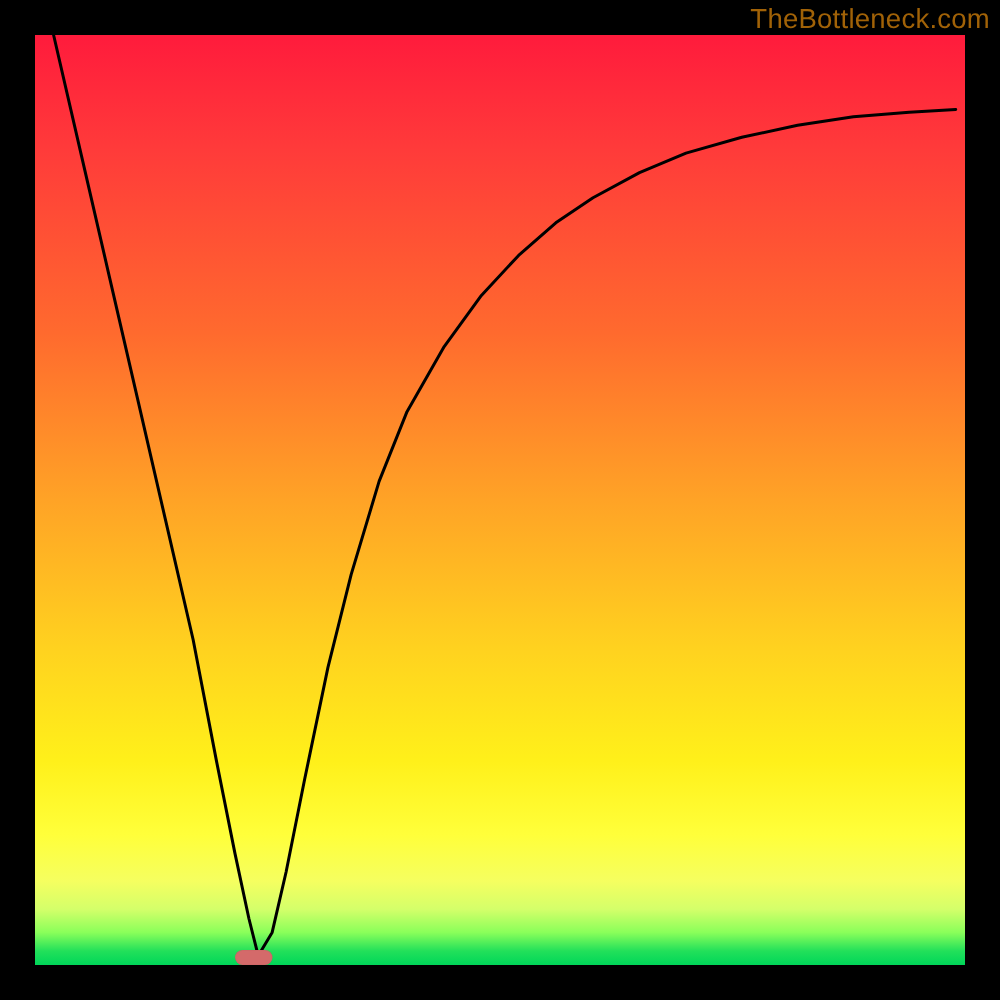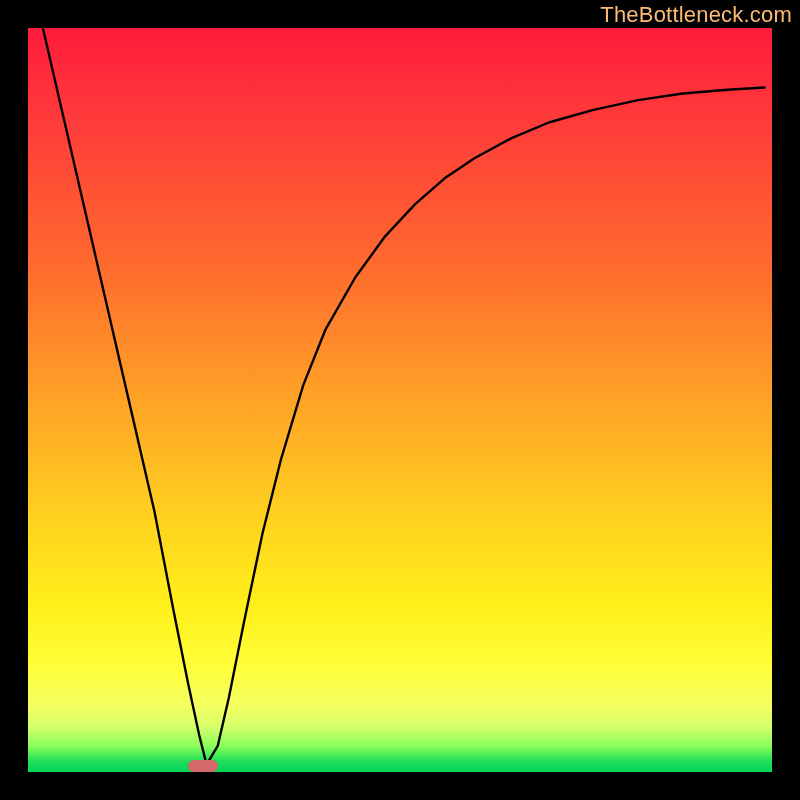--- a/index.html
+++ b/index.html
@@ -37,21 +37,21 @@
       #d4ff6a 94%,
       #8aff5a 96.5%,
       #22e05a 98.5%,
       #00d659 100%
     );
   }
   .watermark {
     position: absolute;
     top: 2px;
     right: 8px;
-    color: #fdba74;
+    color: #a16207;
     font-size: 22px;
     font-weight: 500;
     letter-spacing: 0.2px;
     user-select: none;
   }
   .marker {
     position: absolute;
     width: 30px;
     height: 12px;
     background: #d46a6a;

